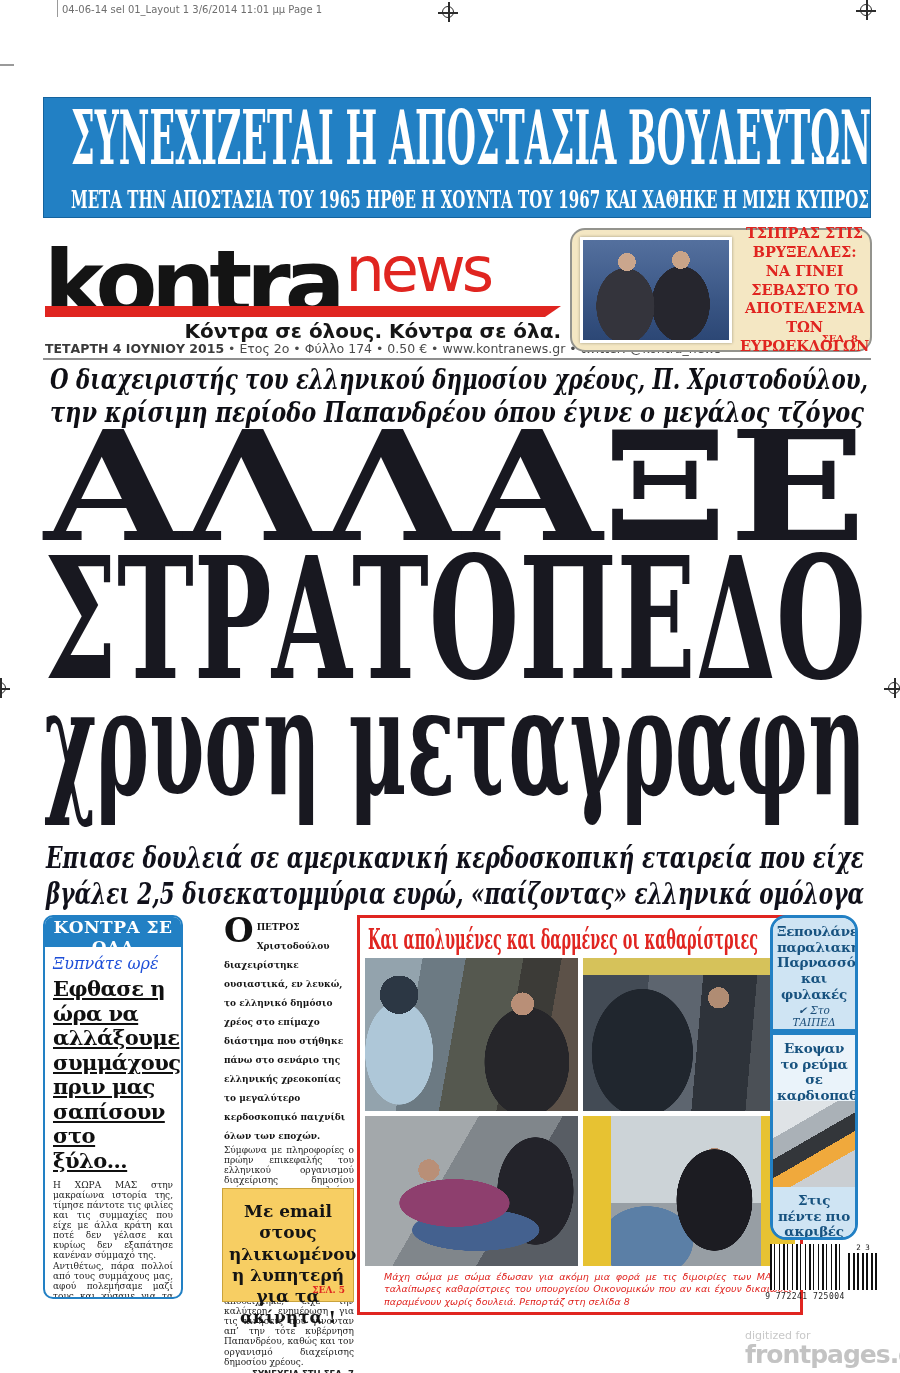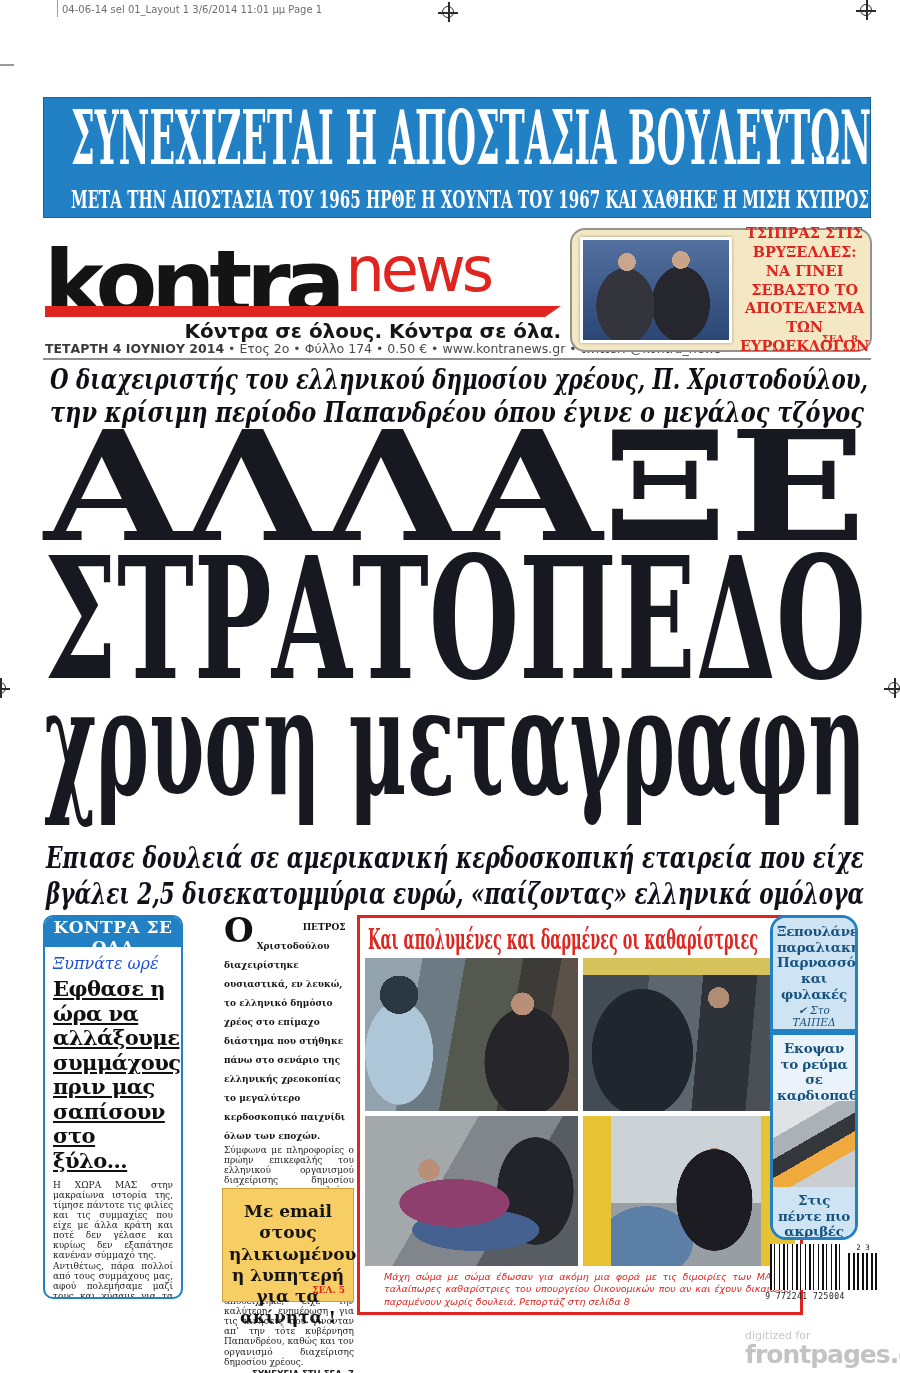--- a/index.html
+++ b/index.html
@@ -67,21 +67,21 @@
   .kontra-inner{padding:5px 8px 4px 8px;}
   .kicker{font:italic 16px "DejaVu Serif",serif;color:#1d4ed8;margin:2px 0 4px 0;}
   .kontra-title{font:bold 21px/1.17 "DejaVu Serif",serif;color:#101010;letter-spacing:-.5px;text-decoration:underline;}
   .kontra-body{font:9px/1.12 "DejaVu Serif",serif;color:#1c1c1c;text-align:justify;margin-top:6px;}
   .kontra-body .lead{font-weight:normal;}
   .kontra-body p{margin:0 0 1px 0;}
 
   
   .article{left:224px;top:915px;width:130px;}
   .dropcap{float:left;font:bold 34px/0.82 "DejaVu Serif",serif;color:#111;padding:2px 3px 0 0;}
-  .art-intro{font:bold 9px/1.12 "DejaVu Serif",serif;color:#141414;text-align:justify;margin-left:46px;}
+  .art-intro{font:bold 9px/1.12 "DejaVu Serif",serif;color:#141414;text-align:justify;}
   .art-body{font:9px/1.12 "DejaVu Serif",serif;color:#1c1c1c;text-align:justify;margin-top:2px;}
   .cont-dark{display:block;text-align:right;font:bold 8.5px "DejaVu Sans",sans-serif;color:#222;margin-top:2px;}
 
   .email-box{left:222px;top:1188px;width:132px;height:114px;background:var(--yellow,#f7ce63);
              border:1px solid #caa33c;box-sizing:border-box;text-align:center;
              padding:12px 6px 0 6px;font:bold 17px/1.25 "DejaVu Serif",serif;color:#141414;}
   .email-page{position:absolute;right:8px;bottom:6px;font:bold 9px "DejaVu Serif",serif;
               color:var(--red,#e02520);}
 
   
@@ -172,21 +172,21 @@
     </svg>
   </div>
 
   <div class="abs logo">
     <span class="logo-black">kontra</span>
     <span class="logo-red">news</span>
   </div>
   <div class="abs logo-bar"></div>
   <div class="abs tagline">Κόντρα σε όλους. Κόντρα σε όλα.</div>
   <div class="abs dateline">
-    <span class="db">ΤΕΤΑΡΤΗ 4 ΙΟΥΝΙΟΥ 2014</span><span> • Ετος 2ο • Φύλλο 174 • 0.50 € • www.kontranews.gr • twitter: @kontra_news</span>
+    <span class="db">ΤΕΤΑΡΤΗ 4 ΙΟΥΝΙΟΥ 2015</span><span> • Ετος 2ο • Φύλλο 174 • 0.50 € • www.kontranews.gr • twitter: @kontra_news</span>
   </div>
   <div class="abs mh-rule"></div>
 
   <div class="abs teaser">
     <div class="teaser-photo"></div>
     <div class="teaser-text">ΤΣΙΠΡΑΣ ΣΤΙΣ ΒΡΥΞΕΛΛΕΣ: ΝΑ ΓΙΝΕΙ ΣΕΒΑΣΤΟ ΤΟ ΑΠΟΤΕΛΕΣΜΑ ΤΩΝ ΕΥΡΩΕΚΛΟΓΩΝ</div>
     <div class="teaser-page">ΣΕΛ. 8</div>
   </div>
 
   <svg class="abs deck1" width="832" height="33">

